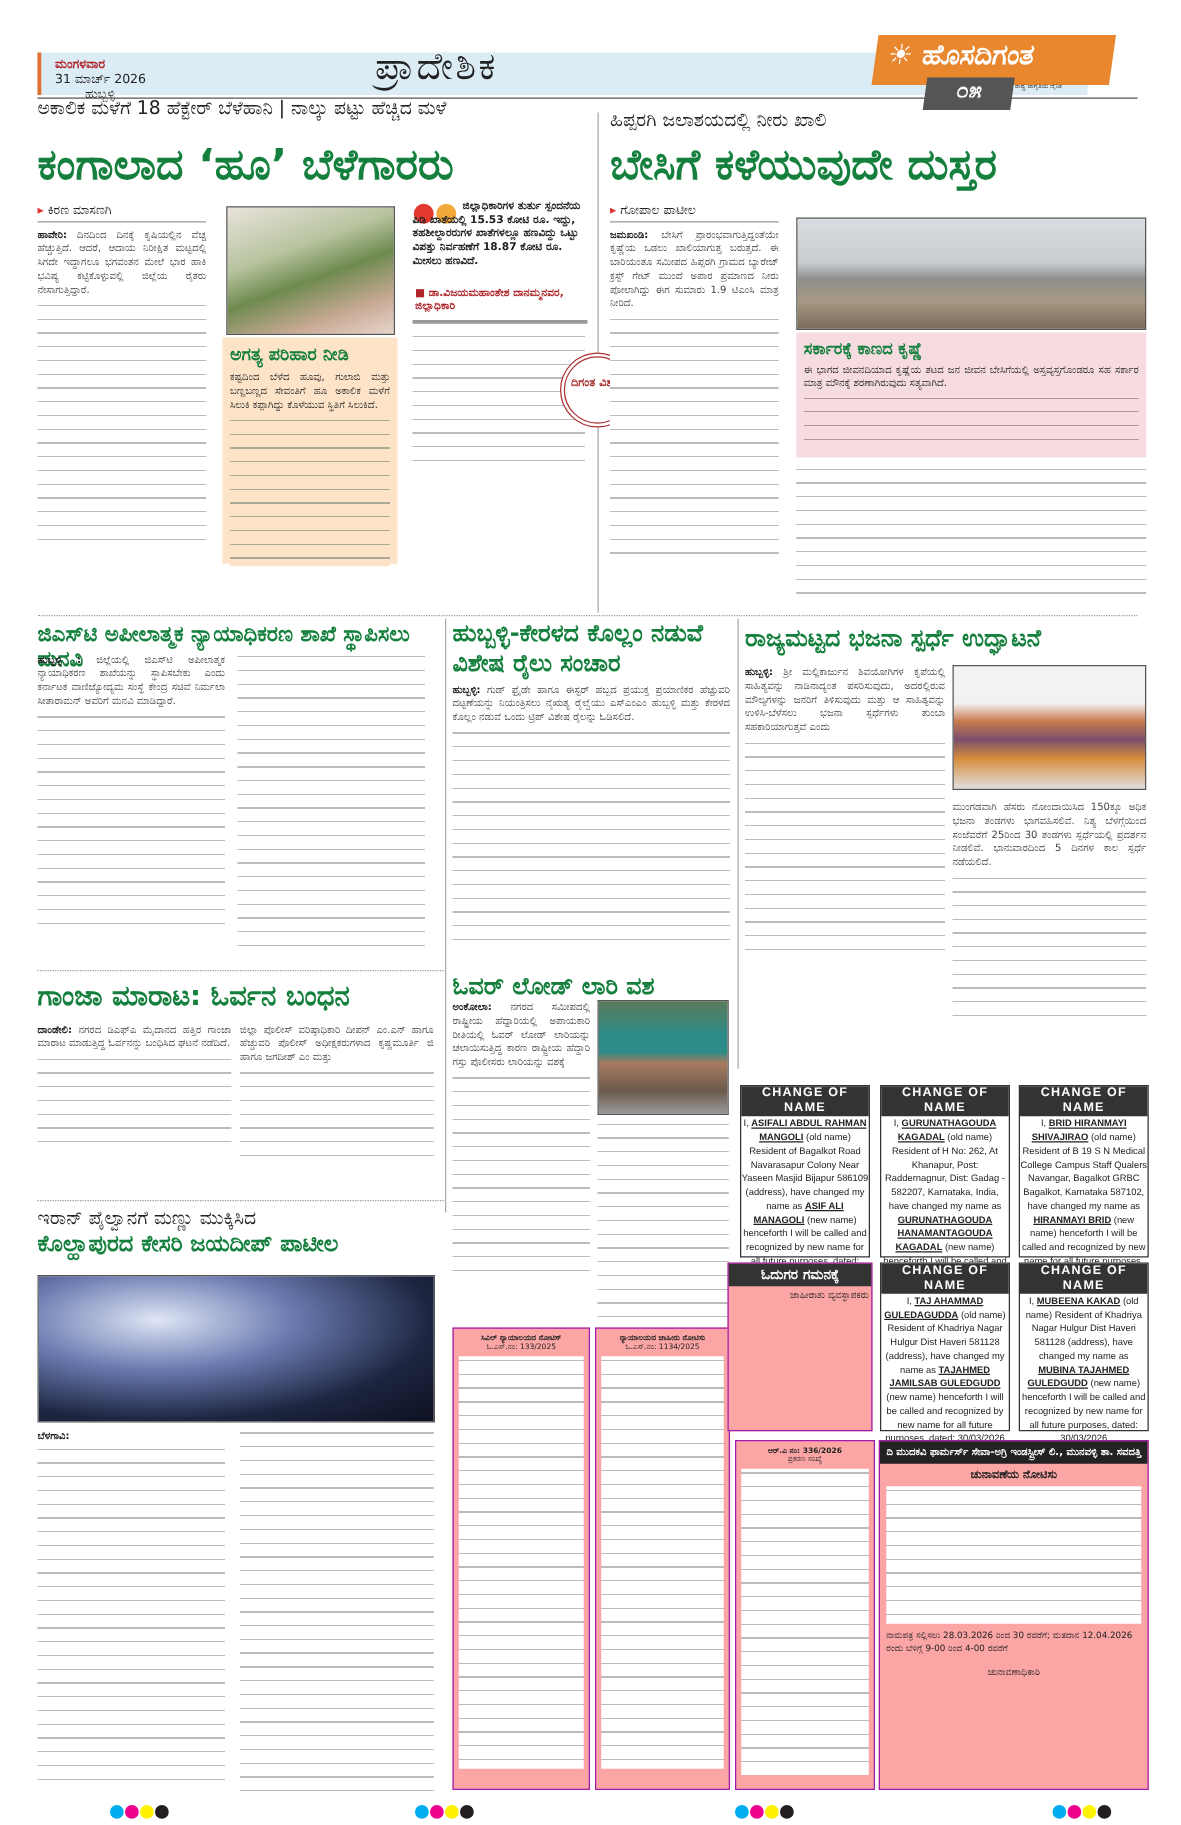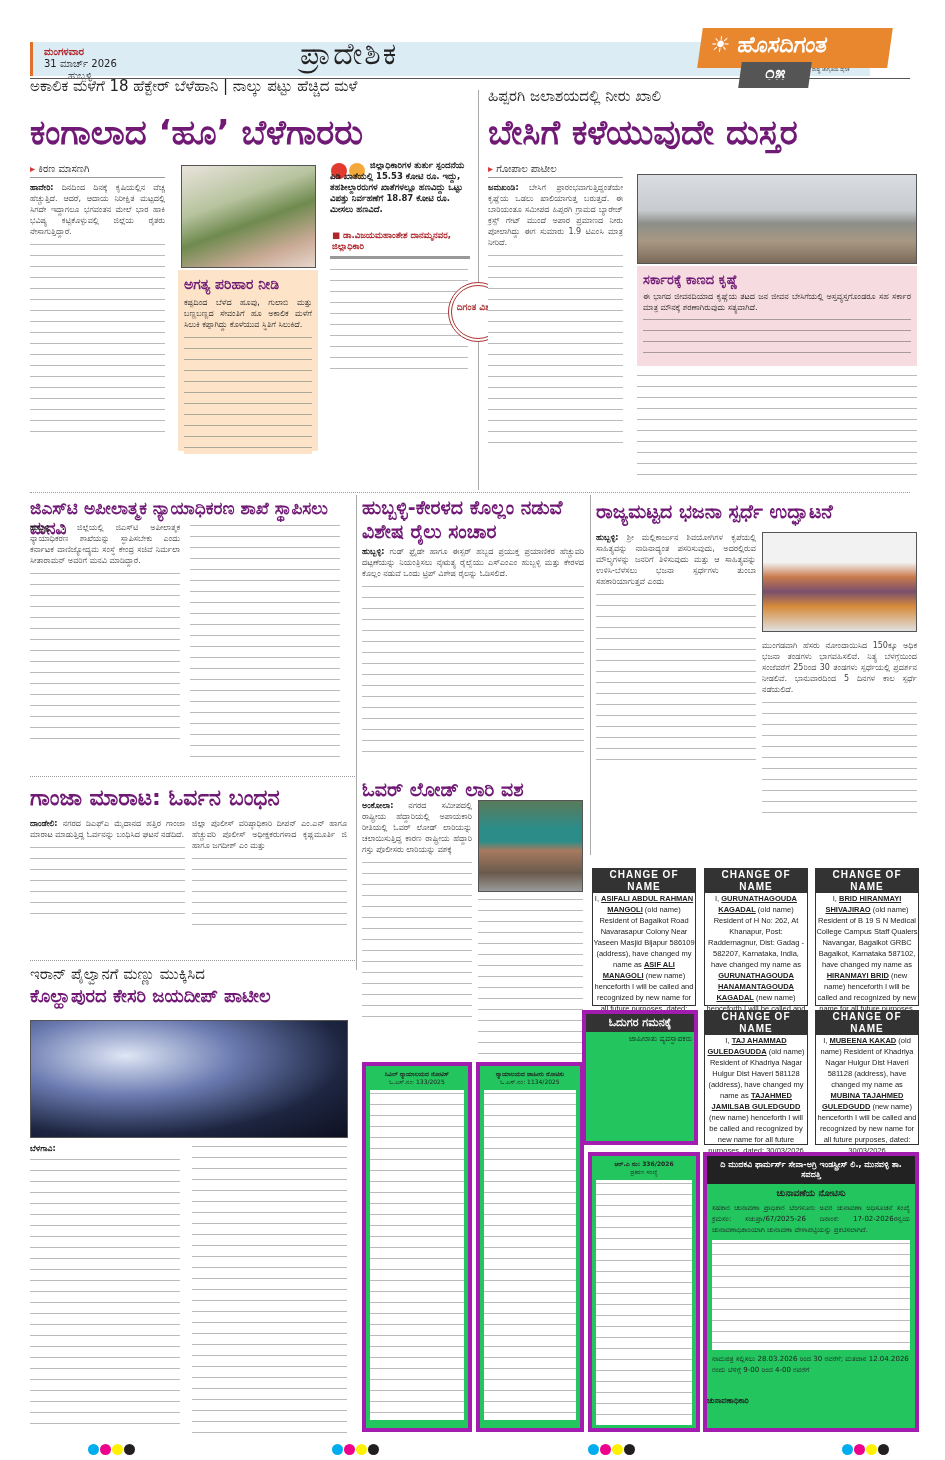--- a/index.html
+++ b/index.html
@@ -6,36 +6,36 @@
 body{width:945px;height:1460px;background:#fff;font-family:"DejaVu Sans",sans-serif;color:#222;position:relative;overflow:hidden}
 .abs{position:absolute}
 .header-band{left:30px;top:42px;width:840px;height:34px;background:#dcecf5;border-left:3px solid #e0702a}
 .dateblk{left:44px;top:46px;font-size:10px;line-height:12px}
 .dateblk .day{color:#b0252a;font-weight:bold}
 .section-title{left:300px;top:36px;font-size:30px;font-weight:normal;letter-spacing:2px}
 .logo{left:700px;top:28px;width:190px;height:40px;background:#e8872e;transform:skewX(-8deg);color:#fff;font-weight:bold;font-size:22px;padding:4px 10px}
 .logo-sub{left:740px;top:62px;width:70px;height:26px;background:#555;color:#fff;font-size:18px;font-weight:bold;text-align:center;transform:skewX(-8deg)}
 .rule{left:30px;top:78px;width:880px;height:1px;background:#555}
 .kicker{font-size:16px;color:#222}
-.headline{font-weight:bold;color:#701a75}
+.headline{font-weight:bold;color:#15803d}
 .col-text{font-size:8px;line-height:11px;color:#444;text-align:justify}
 .col-text::after{content:"";}
 .lines{background:repeating-linear-gradient(#fff 0 3px,#bbb 3px 4px,#fff 4px 11px)}
 .byline{font-size:10px;font-weight:normal}
 .byline::before{content:"▸ ";color:#d33}
 .dot{width:11px;height:11px;border-radius:50%;display:inline-block;margin-right:1px}
 .img{background:#8a8f7a;border:1px solid #555}
 .vline{width:1px;background:#aaa}
 .hdash{height:1px;border-top:1px dotted #999}
 .box-peach{background:#fde4c9}
 .box-pink{background:#f6dbe0}
 .con{border:1px solid #333;background:#fff;font-family:"Liberation Sans",sans-serif;font-size:7.5px;line-height:11px;text-align:center;color:#222}
 .con .ch{background:#333;color:#fff;font-weight:bold;font-size:10px;letter-spacing:1px;line-height:12px}
 .con b{text-decoration:underline}
-.notice{border:4px solid #a21caf;background:#22c55e}
+.notice{border:1px solid #a21caf;background:#fca5a5}
 </style>
 </head>
 <body>
 
 <div class="abs header-band"></div>
 <div class="abs dateblk">
   <div class="day">ಮಂಗಳವಾರ</div>
   <div>31 ಮಾರ್ಚ್ 2026</div>
   <div style="padding-left:24px">ಹುಬ್ಬಳ್ಳಿ</div>
 </div>
@@ -201,24 +201,23 @@
 </div>
 
 <div class="abs notice" style="left:582px;top:1010px;width:116px;height:135px">
   <div style="background:#333;color:#fff;font-weight:bold;font-size:11px;text-align:center;padding:2px">ಓದುಗರ ಗಮನಕ್ಕೆ</div>
   <div style="border-top:1px solid #333;font-size:7.5px;text-align:right;padding:2px">ಜಾಹೀರಾತು ವ್ಯವಸ್ಥಾಪಕರು</div>
 </div>
 
 <div class="abs notice" style="left:703px;top:1152px;width:216px;height:280px">
   <div style="background:#222;color:#fff;font-size:8px;font-weight:bold;padding:4px;text-align:center">ದಿ ಮುದಕವಿ ಫಾರ್ಮರ್ಸ್ ಸೇವಾ-ಅಗ್ರಿ ಇಂಡಸ್ಟ್ರೀಸ್ ಲಿ., ಮುನವಳ್ಳಿ ತಾ. ಸವದತ್ತಿ</div>
   <div style="text-align:center;font-weight:bold;font-size:9px;margin:4px 0">ಚುನಾವಣೆಯ ನೋಟಿಸು</div>
-  <div style="font-size:7px;line-height:11px;padding:0 5px;text-align:justify">ಸಹಕಾರ ಚುನಾವಣಾ ಪ್ರಾಧಿಕಾರ ಬೆಂಗಳೂರು ಅವರ ಚುನಾವಣಾ ಅಧಿಸೂಚನೆ ಸಂಖ್ಯೆ ಕ್ರಮಸಂ: ಸಚುಪ್ರಾ/67/2025-26 ದಿನಾಂಕ: 17-02-2026ರನ್ವಯ ಚುನಾವಣಾಧಿಕಾರಿಯಾಗಿ ಚುನಾವಣಾ ವೇಳಾಪಟ್ಟಿಯನ್ನು ಪ್ರಕಟಿಸಲಾಗಿದೆ.</div>
   <div class="lines" style="height:110px;margin:4px 5px"></div>
   <div style="font-size:7px;line-height:11px;padding:0 5px">ನಾಮಪತ್ರ ಸಲ್ಲಿಸಲು 28.03.2026 ರಿಂದ 30 ರವರೆಗೆ; ಮತದಾನ 12.04.2026 ರಂದು ಬೆಳಿಗ್ಗೆ 9-00 ರಿಂದ 4-00 ರವರೆಗೆ</div>
-  <div style="font-size:7.5px;text-align:left;font-weight:bold;margin-top:20px">ಚುನಾವಣಾಧಿಕಾರಿ</div>
+  <div style="font-size:7.5px;text-align:center;font-weight:normal;margin-top:8px">ಚುನಾವಣಾಧಿಕಾರಿ</div>
 </div>
 
 <div class="abs" style="left:88px;top:1440px">
   <span class="dot reg" style="background: rgb(0, 174, 239);"></span><span class="dot reg" style="background: rgb(236, 0, 140);"></span><span class="dot reg" style="background: rgb(255, 242, 0);"></span><span class="dot reg" style="background: rgb(35, 31, 32);"></span>
 </div>
 <div class="abs" style="left:332px;top:1440px">
   <span class="dot reg" style="background: rgb(0, 174, 239);"></span><span class="dot reg" style="background: rgb(236, 0, 140);"></span><span class="dot reg" style="background: rgb(255, 242, 0);"></span><span class="dot reg" style="background: rgb(35, 31, 32);"></span>
 </div>
 <div class="abs" style="left:588px;top:1440px">
   <span class="dot reg" style="background: rgb(0, 174, 239);"></span><span class="dot reg" style="background: rgb(236, 0, 140);"></span><span class="dot reg" style="background: rgb(255, 242, 0);"></span><span class="dot reg" style="background: rgb(35, 31, 32);"></span>

